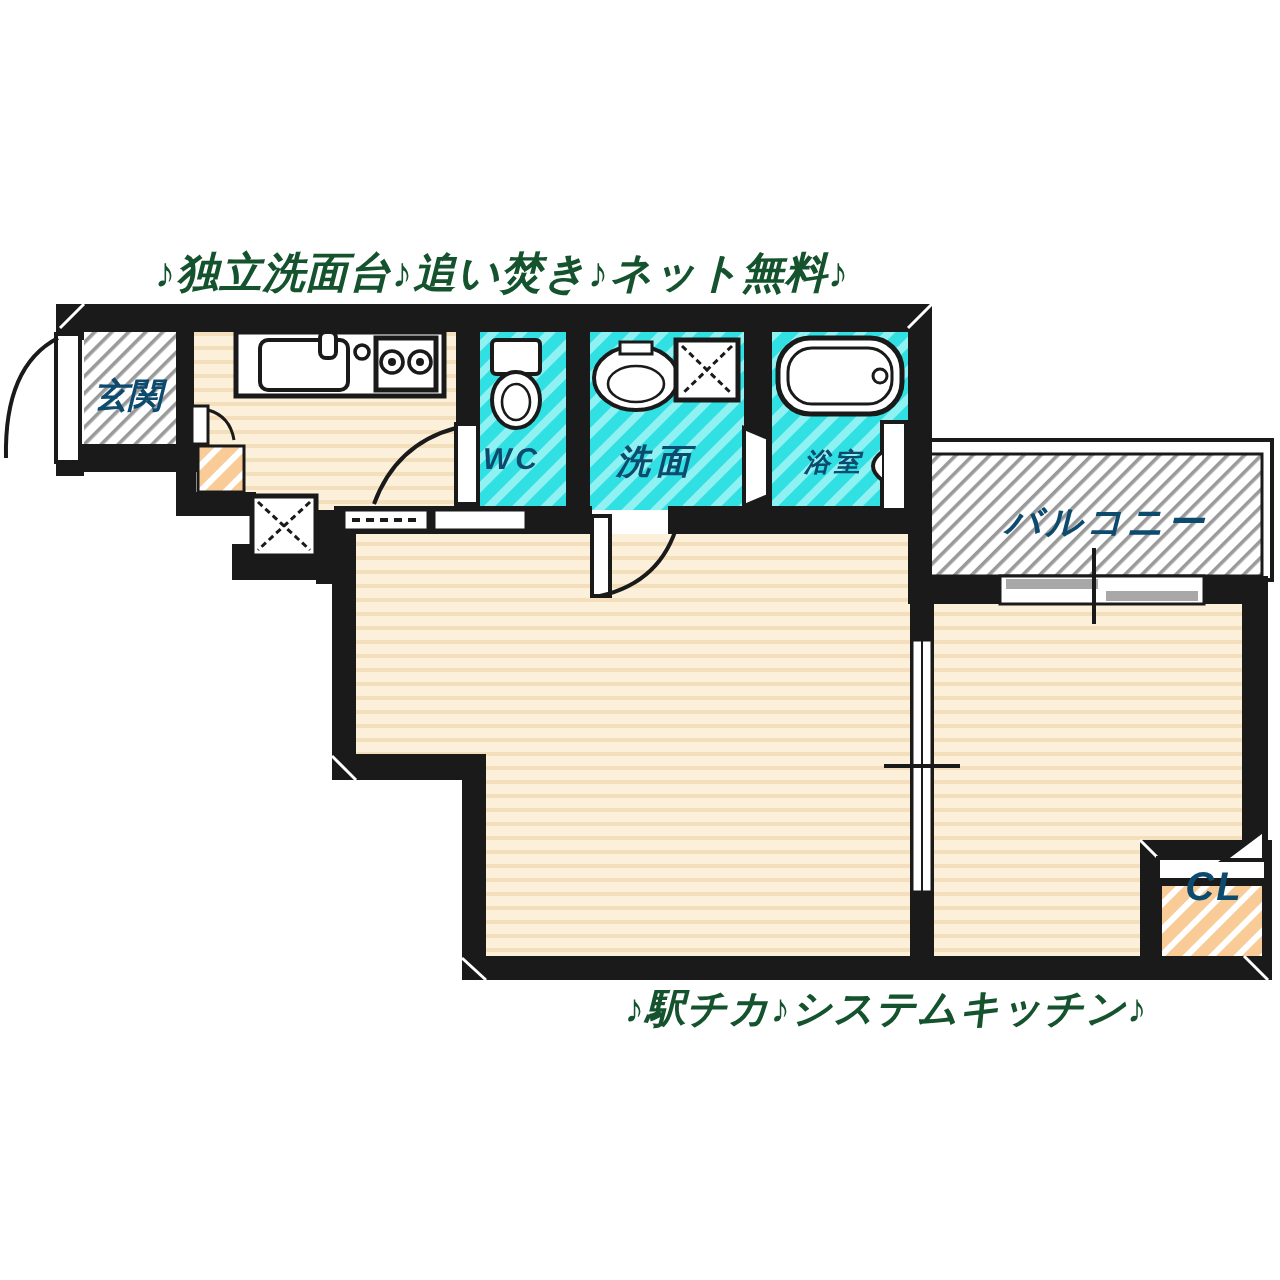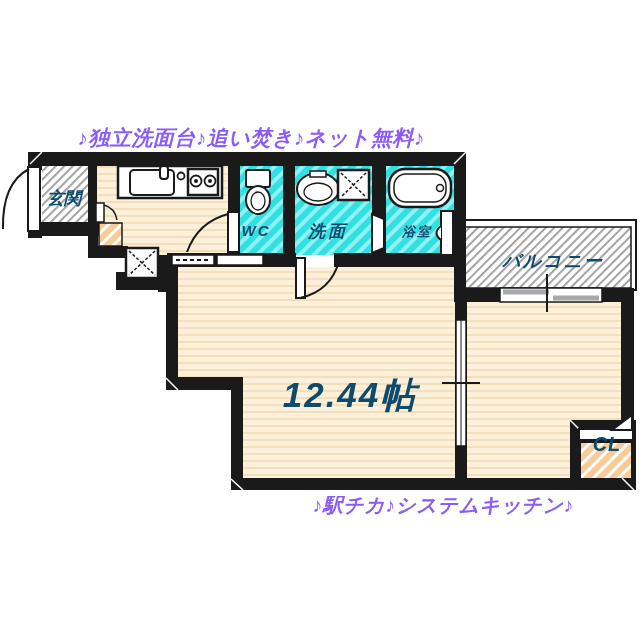--- a/index.html
+++ b/index.html
@@ -2,21 +2,21 @@
 <html><head>
 <meta charset="utf-8">
 <style>
   html,body{margin:0;padding:0;background:#ffffff;}
   #canvas{position:relative;width:640px;height:640px;background:#ffffff;overflow:hidden;
           font-family:"Liberation Sans","DejaVu Sans",sans-serif;}
   #plan-svg{position:absolute;left:0;top:0;}
   .lbl{position:absolute;transform:translate(-50%,-50%);white-space:nowrap;
        font-style:italic;font-weight:bold;color:#0c4a6e;line-height:1;}
   .banner{position:absolute;transform:translate(-50%,-50%);white-space:nowrap;
-          font-style:italic;font-weight:bold;color:#8b5cf6;line-height:1;letter-spacing:.5px;}
+          font-style:italic;font-weight:bold;color:#14532d;line-height:1;letter-spacing:.5px;}
   .room-big{letter-spacing:2px;}
 </style>
 </head>
 <body>
 
 <div id="canvas">
 
 <svg id="plan-svg" width="640" height="640" viewBox="0 0 640 640">
   <defs>
     <pattern id="patFloor" width="8" height="7" patternUnits="userSpaceOnUse">
@@ -181,16 +181,15 @@
 </svg>
 
 <div class="banner" style="left:251px;top:137px;font-size:21px;">♪独立洗面台♪追い焚き♪ネット無料♪</div>
 <div class="banner" style="left:443px;top:505px;font-size:20px;">♪駅チカ♪システムキッチン♪</div>
 
 <div class="lbl" style="left:64px;top:198px;font-size:17px;">玄関</div>
 <div class="lbl" style="left:256px;top:230px;font-size:15px;letter-spacing:2px;">WC</div>
 <div class="lbl" style="left:328px;top:231px;font-size:17px;letter-spacing:3px;">洗面</div>
 <div class="lbl" style="left:417px;top:231px;font-size:13px;letter-spacing:2px;">浴室</div>
 <div class="lbl" style="left:553px;top:261px;font-size:18px;letter-spacing:2px;">バルコニー</div>
-<div class="lbl room-big" style="left:350px;top:394px;font-size:35px;">12.44帖</div>
 <div class="lbl" style="left:607px;top:444px;font-size:20px;letter-spacing:1px;">CL</div>
 
 </div>
 
 </body></html>

